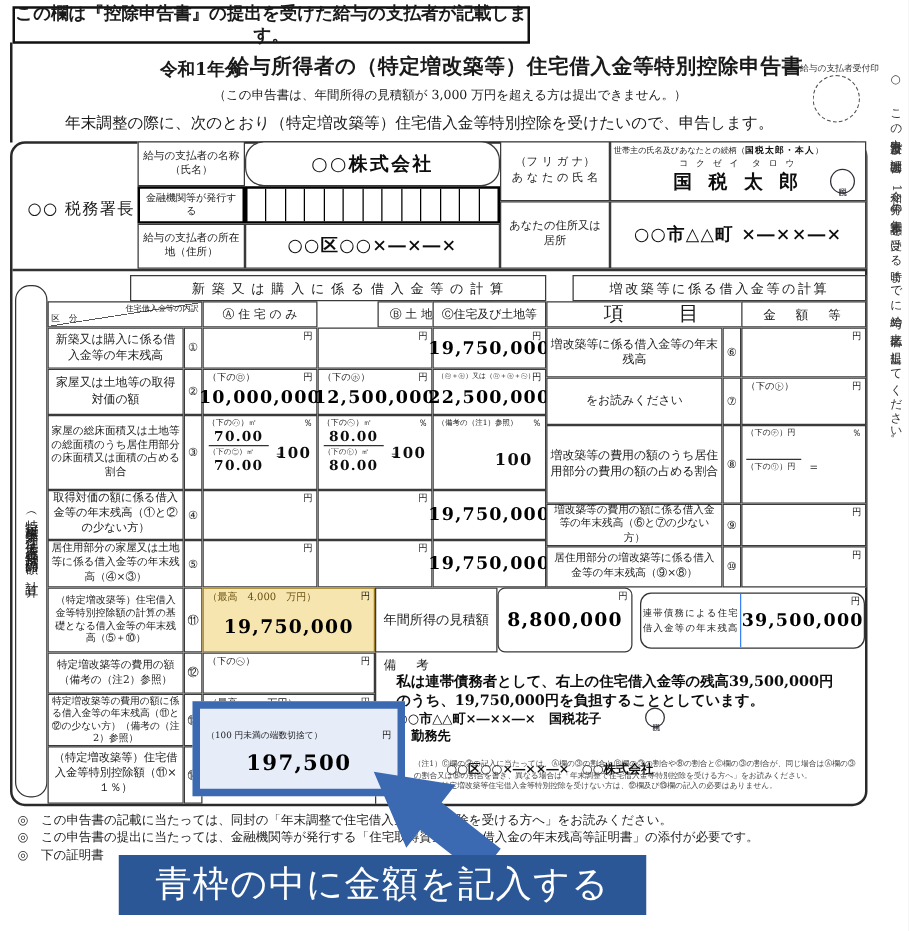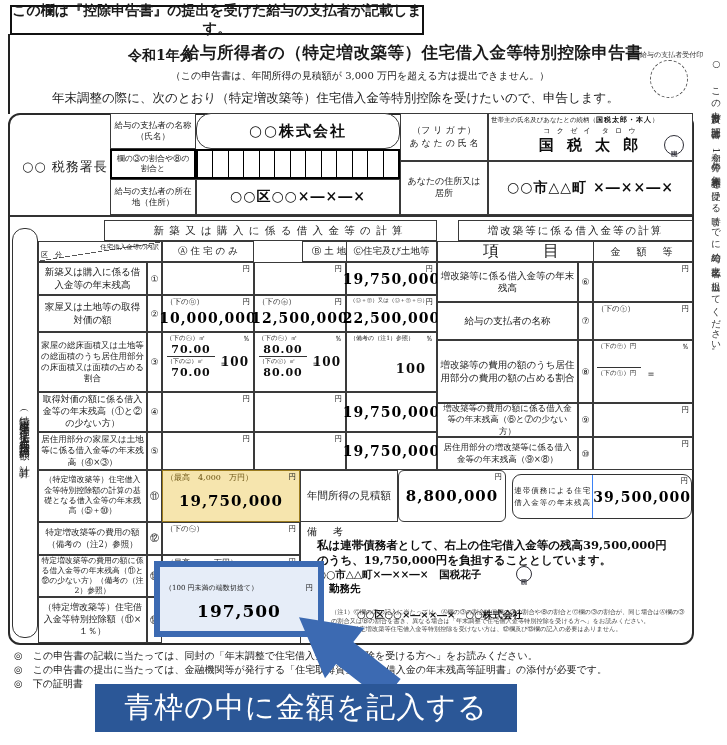--- a/index.html
+++ b/index.html
@@ -39,21 +39,21 @@
   <div class="abs" style="left:8px;top:113px;width:686px;height:532px;border:2px solid #2a2a2a;border-radius:12px;"></div>
   <div class="abs" style="left:10px;top:215px;width:682px;height:2px;background:#333;"></div>
 
   <div class="abs" style="left:22px;top:158px;font-size:13px;letter-spacing:1px;">○○ 税務署長</div>
 
   <div class="cell cc lbl" style="left:110px;top:113px;width:86px;height:36px;font-size:8.5px;">給与の支払者の名称（氏名）</div>
   <div class="cell cc" style="left:196px;top:113px;width:204px;height:36px;border-radius:15px;">
     <span class="hand" style="font-size:15px;letter-spacing:2px;">○○株式会社</span>
   </div>
 
-  <div class="cell cc" style="left:110px;top:149px;width:86px;height:30px;border:2px solid #000;font-size:8px;line-height:1.3;padding:0 2px;text-align:center;">欄の③の割合や⑧の割合と</div>
+  <div class="cell cc" style="left:110px;top:149px;width:86px;height:30px;border:2px solid #000;font-size:8px;line-height:1.3;padding:0 2px;text-align:center;">金融機関等が発行する</div>
   <div class="cell" style="left:196px;top:149px;width:204px;height:30px;border:2px solid #000;display:flex;">
     <span style="flex:1;border-right:1px solid #000;"></span>
     <span style="flex:1;border-right:1px solid #000;"></span>
     <span style="flex:1;border-right:1px solid #000;"></span>
     <span style="flex:1;border-right:1px solid #000;"></span>
     <span style="flex:1;border-right:1px solid #000;"></span>
     <span style="flex:1;border-right:1px solid #000;"></span>
     <span style="flex:1;border-right:1px solid #000;"></span>
     <span style="flex:1;border-right:1px solid #000;"></span>
     <span style="flex:1;border-right:1px solid #000;"></span>
@@ -187,21 +187,21 @@
   <div class="cell cc" style="left:346px;top:432px;width:91px;height:38px;">
     <span class="val">19,750,000</span>
     </div>
 
   <div class="cell cc lbl" style="left:437px;top:262px;width:141px;height:40px;">増改築等に係る借入金等の年末残高</div>
   <div class="cell cc" style="left:578px;top:262px;width:15px;height:40px;font-size:9px;">⑥</div>
   <div class="cell" style="left:593px;top:262px;width:100px;height:40px;">
     <span class="unit">円</span>
     </div>
 
-  <div class="cell cc lbl" style="left:437px;top:302px;width:141px;height:38px;">給与の支払者の名称</div>
+  <div class="cell cc lbl" style="left:437px;top:302px;width:141px;height:38px;">をお読みください</div>
   <div class="cell cc" style="left:578px;top:302px;width:15px;height:38px;font-size:9px;">⑦</div>
   <div class="cell" style="left:593px;top:302px;width:100px;height:38px;">
     <span class="noteTL">（下の㋣）</span>
     <span class="unit">円</span>
     </div>
 
   <div class="cell cc lbl" style="left:437px;top:340px;width:141px;height:63px;">増改築等の費用の額のうち居住用部分の費用の額の占める割合</div>
   <div class="cell cc" style="left:578px;top:340px;width:15px;height:63px;font-size:9px;">⑧</div>
   <div class="cell" style="left:593px;top:340px;width:100px;height:63px;">
     <span class="noteTL" style="font-size:6.5px;">（下の㋠）円</span>

